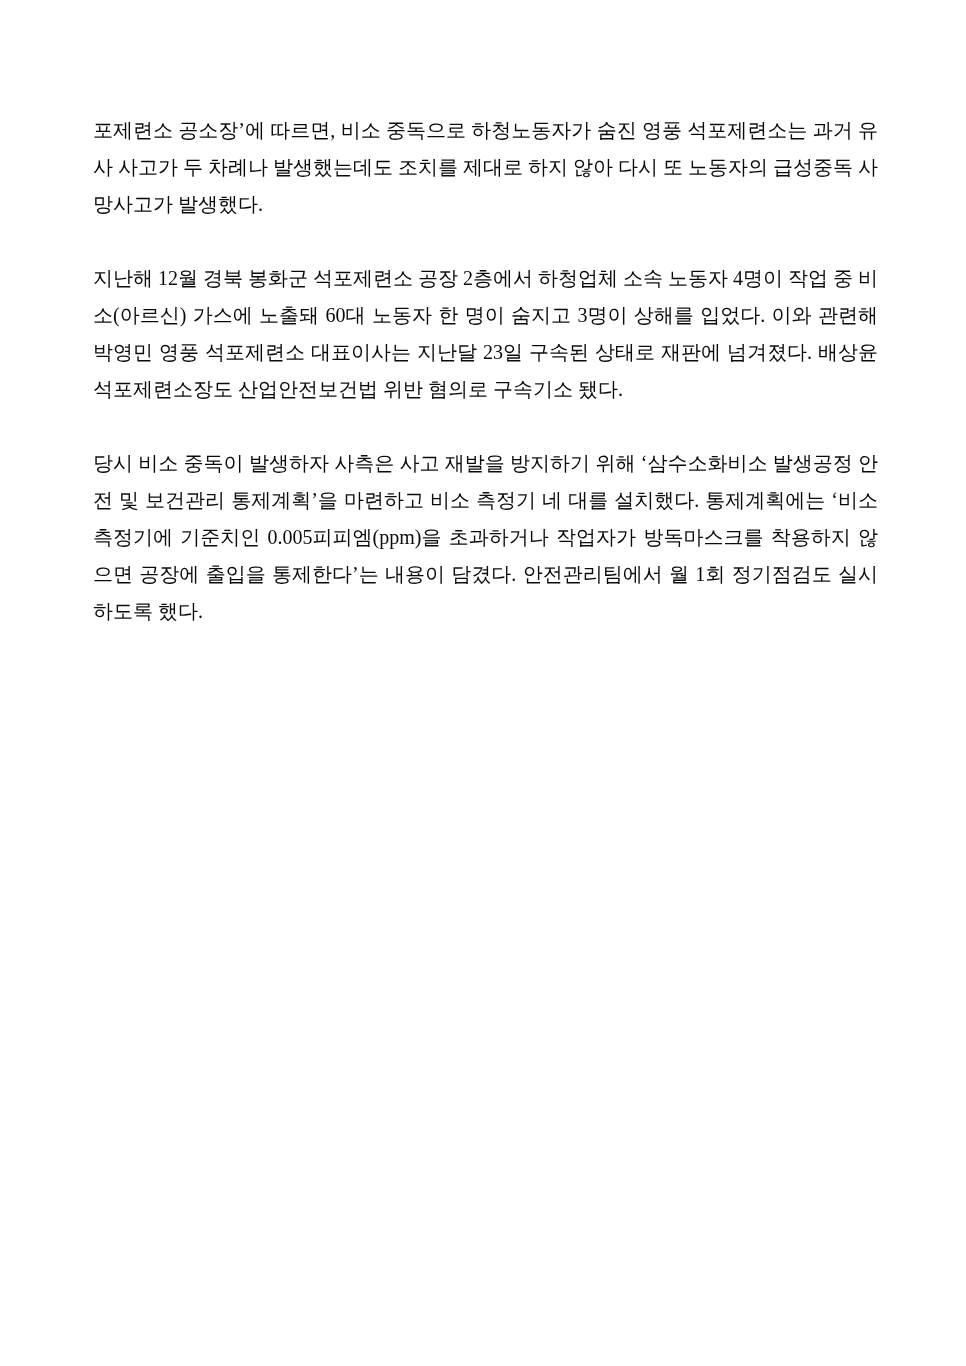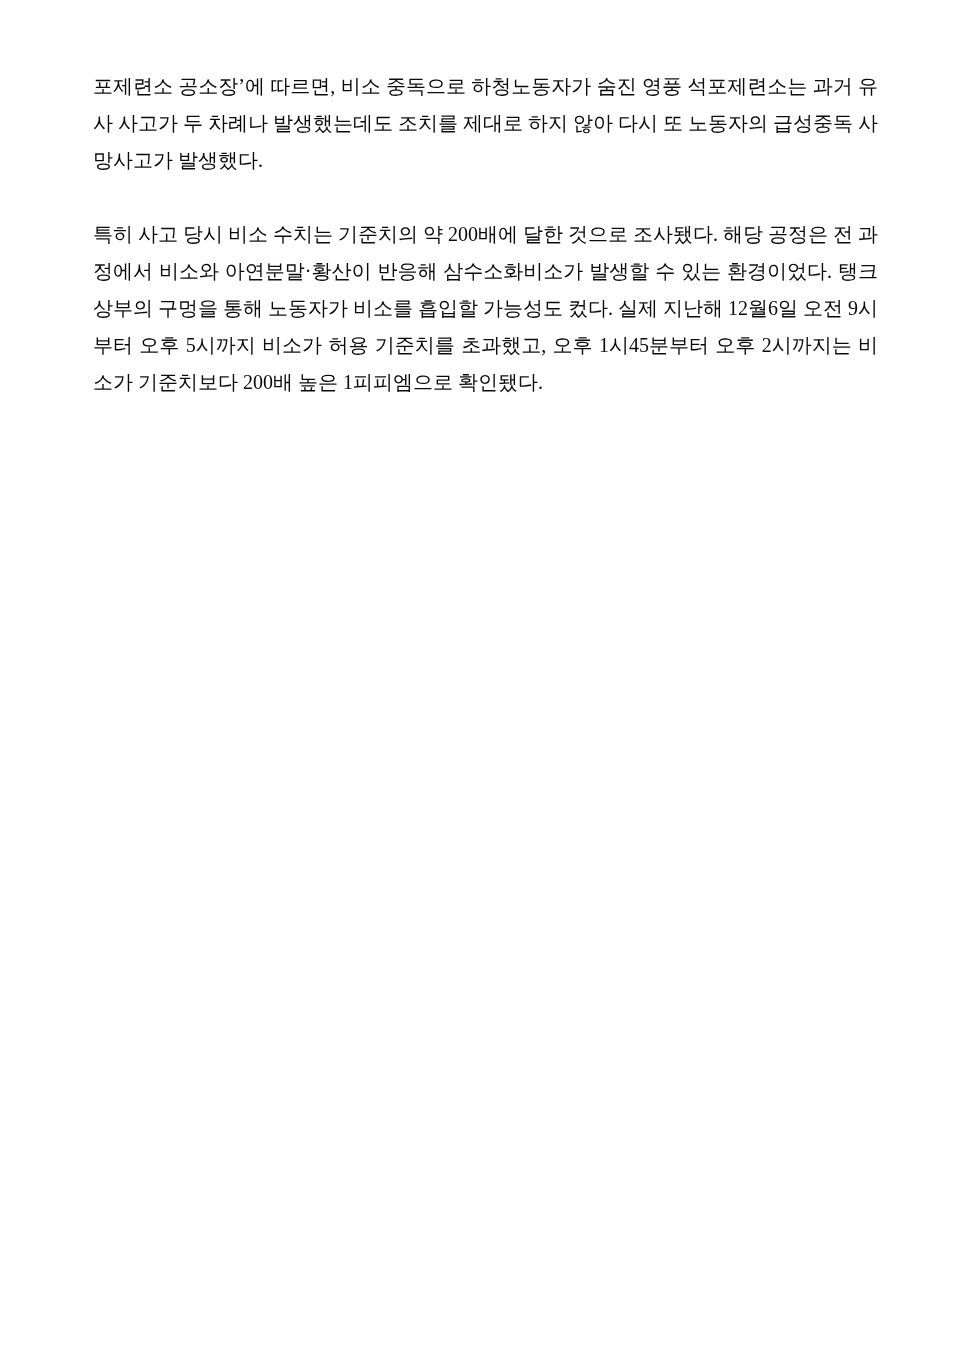--- a/index.html
+++ b/index.html
@@ -9,21 +9,21 @@
   body {
     width: 966px;
     height: 1366px;
     background: #ffffff;
     overflow: hidden;
   }
   .page {
     box-sizing: border-box;
     width: 966px;
     height: 1366px;
-    padding: 68px 88px 40px 93px;
+    padding: 112px 88px 40px 93px;
     background: #ffffff;
   }
   .article-body p.para {
     margin: 0 0 37px 0;
     font-family: "Liberation Serif", "DejaVu Serif", serif;
     font-size: 20px;
     line-height: 37px;
     color: #0a0a0a;
     text-align: justify;
     word-break: normal;
@@ -32,15 +32,16 @@
   .article-body p.para:last-child {
     margin-bottom: 0;
   }
 </style>
 </head>
 <body>
 
 <div class="page">
   <div class="article-body">
     <p class="para">포제련소 공소장’에 따르면, 비소 중독으로 하청노동자가 숨진 영풍 석포제련소는 과거 유사 사고가 두 차례나 발생했는데도 조치를 제대로 하지 않아 다시 또 노동자의 급성중독 사망사고가 발생했다.</p>
-    <p class="para">특히 사고 당시 비소 수치는 기준치의 약 200배에 달한 것으로 조사됐다. 해당 공정은 전 과정에서 비소와 아연분말·황산이 반응해 삼수소화비소가 발생할 수 있는 환경이었다. 탱크 상부의 구멍을 통해 노동자가 비소를 흡입할 가능성도 컸다. 실제 지난해 12월6일 오전 9시부터 오후 5시까지 비소가 허용 기준치를 초과했고, 오후 1시45분부터 오후 2시까지는 비소가 기준치보다 200배 높은 1피피엠으로 확인됐다.</p>
+    <p class="para">지난해 12월 경북 봉화군 석포제련소 공장 2층에서 하청업체 소속 노동자 4명이 작업 중 비소(아르신) 가스에 노출돼 60대 노동자 한 명이 숨지고 3명이 상해를 입었다. 이와 관련해 박영민 영풍 석포제련소 대표이사는 지난달 23일 구속된 상태로 재판에 넘겨졌다. 배상윤 석포제련소장도 산업안전보건법 위반 혐의로 구속기소 됐다.</p>
+    <p class="para">당시 비소 중독이 발생하자 사측은 사고 재발을 방지하기 위해 ‘삼수소화비소 발생공정 안전 및 보건관리 통제계획’을 마련하고 비소 측정기 네 대를 설치했다. 통제계획에는 ‘비소 측정기에 기준치인 0.005피피엠(ppm)을 초과하거나 작업자가 방독마스크를 착용하지 않으면 공장에 출입을 통제한다’는 내용이 담겼다. 안전관리팀에서 월 1회 정기점검도 실시하도록 했다.</p>
   </div>
 </div>
 
 </body></html>

